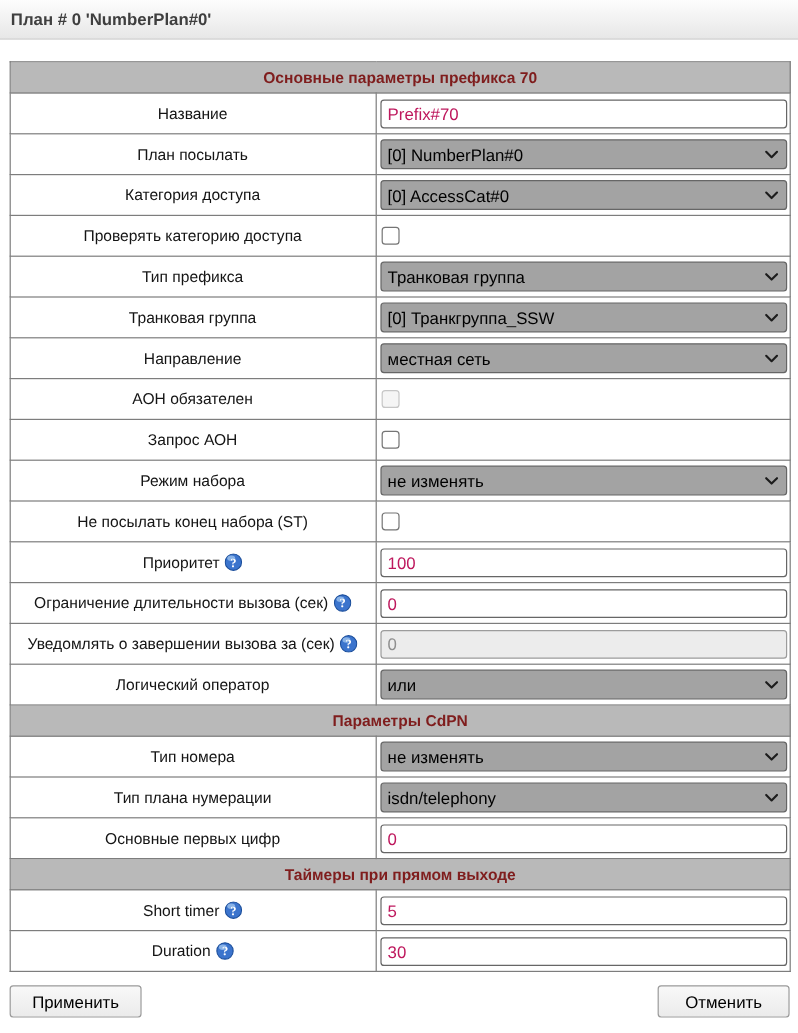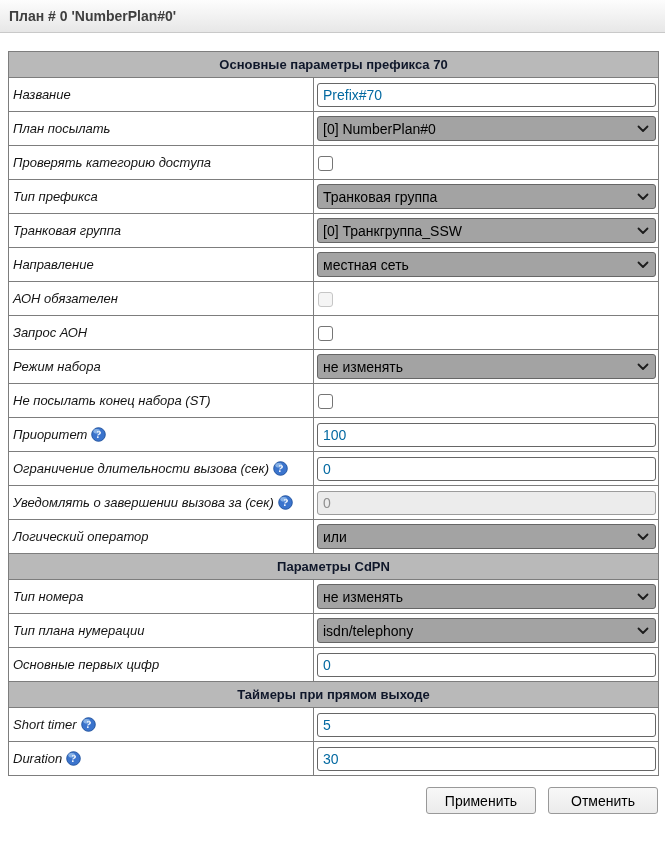--- a/index.html
+++ b/index.html
@@ -23,56 +23,56 @@
     width:650px;margin:18px 0 0 8px;
   }
   table.form td{
     border:1px solid #7d7d7d;
     padding:0;vertical-align:middle;
   }
   col.c-lbl{width:305px;}
   col.c-fld{width:345px;}
   tr.sect td{
     height:25px;background:#b9b9b9;
-    text-align:center;font-size:13px;font-weight:bold;color:#0f172a;
+    text-align:center;font-size:13px;font-weight:bold;color:#7f1d1d;
   }
   tr.row td{height:33px;background:#fff;}
   .labwrap{
-    display:flex;justify-content:flex-start;align-items:center;
+    display:flex;justify-content:center;align-items:center;
     gap:4px;padding:0 5px 0 4px;
-    font-size:13px;color:#141414;white-space:nowrap;font-style:italic;
+    font-size:13px;color:#141414;white-space:nowrap;
   }
   .help{display:inline-flex;line-height:0;cursor:pointer;}
   
   .ti{
     display:block;box-sizing:border-box;
     width:calc(100% - 5px);height:24px;margin:0 0 0 3px;
     border:1px solid #666;border-radius:3px;
-    font-family:"Liberation Sans",sans-serif;font-size:14px;color:#0369a1;
+    font-family:"Liberation Sans",sans-serif;font-size:14px;color:#be185d;
     padding:0 5px;background:#fff;outline:none;
   }
   .ti:disabled{background:#ececec;color:#8f8f8f;border-color:#9c9c9c;}
   .selwrap{position:relative;display:block;margin:0 2px 0 3px;}
   select.sel{
     appearance:none;-webkit-appearance:none;-moz-appearance:none;
     display:block;box-sizing:border-box;width:100%;height:25px;
     border:1px solid #666;border-radius:3px;background:#a3a3a3;
     font-family:"Liberation Sans",sans-serif;font-size:14px;color:#000;
     padding:0 24px 0 5px;outline:none;
   }
   .chev{position:absolute;right:7px;top:50%;transform:translateY(-50%);pointer-events:none;}
   .cb{
     appearance:none;-webkit-appearance:none;
     width:15px;height:15px;margin:0 0 0 4px;
     border:1.5px solid #757575;border-radius:3px;background:#fff;
     display:inline-block;vertical-align:middle;cursor:pointer;
   }
   .cb:disabled{border-color:#c6c6c6;background:#f5f5f5;cursor:default;}
   
-  .btnrow{width:650px;margin:11px 0 0 8px;display:flex;justify-content:flex-end;gap:12px;}
+  .btnrow{width:650px;margin:11px 0 0 8px;display:flex;justify-content:space-between;gap:12px;}
   .btn{
     min-width:110px;height:27px;box-sizing:border-box;
     background:linear-gradient(#f8f8f8,#ebebeb);
     border:1px solid #999;border-radius:3px;
     font-family:"Liberation Sans",sans-serif;font-size:14px;color:#000;
     padding:0 16px;cursor:pointer;
   }
 </style>
 </head>
 <body>
@@ -110,20 +110,35 @@
     <td>
           <span class="selwrap">
             <select class="sel"><option>[0] NumberPlan#0</option></select>
             <svg class="chev" width="12" height="8" viewBox="0 0 12 8">
               <path d="M1.5 1.5 L6 6 L10.5 1.5" fill="none" stroke="#1c1c1c" stroke-width="1.8" stroke-linecap="round" stroke-linejoin="round"></path>
             </svg>
           </span>
         </td>
   </tr>
 
+  <tr class="row">
+    <td>
+          <div class="labwrap">
+            <span>Категория доступа</span>
+          </div>
+        </td>
+    <td>
+          <span class="selwrap">
+            <select class="sel"><option>[0] AccessCat#0</option></select>
+            <svg class="chev" width="12" height="8" viewBox="0 0 12 8">
+              <path d="M1.5 1.5 L6 6 L10.5 1.5" fill="none" stroke="#1c1c1c" stroke-width="1.8" stroke-linecap="round" stroke-linejoin="round"></path>
+            </svg>
+          </span>
+        </td>
+  </tr>
 
   <tr class="row">
     <td>
           <div class="labwrap">
             <span>Проверять категорию доступа</span>
           </div>
         </td>
     <td><input type="checkbox" class="cb" style=""></td>
   </tr>
 

